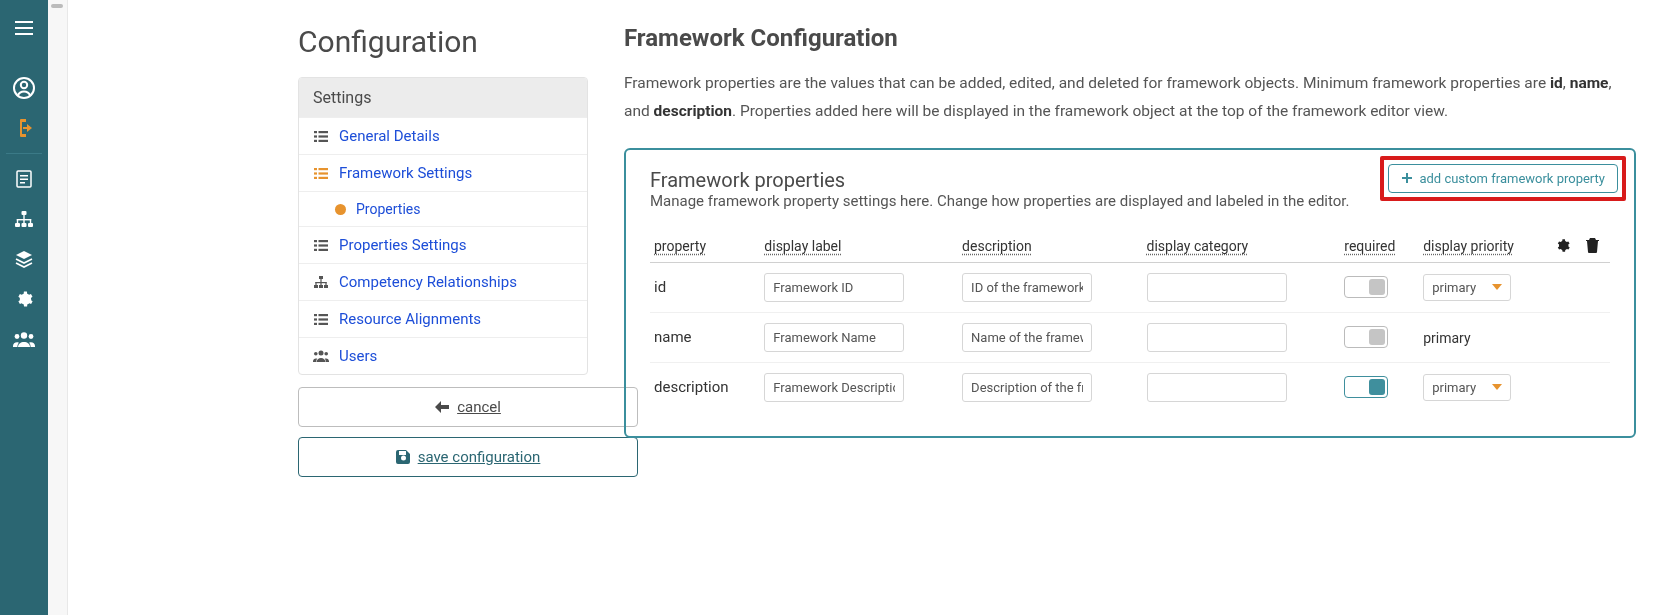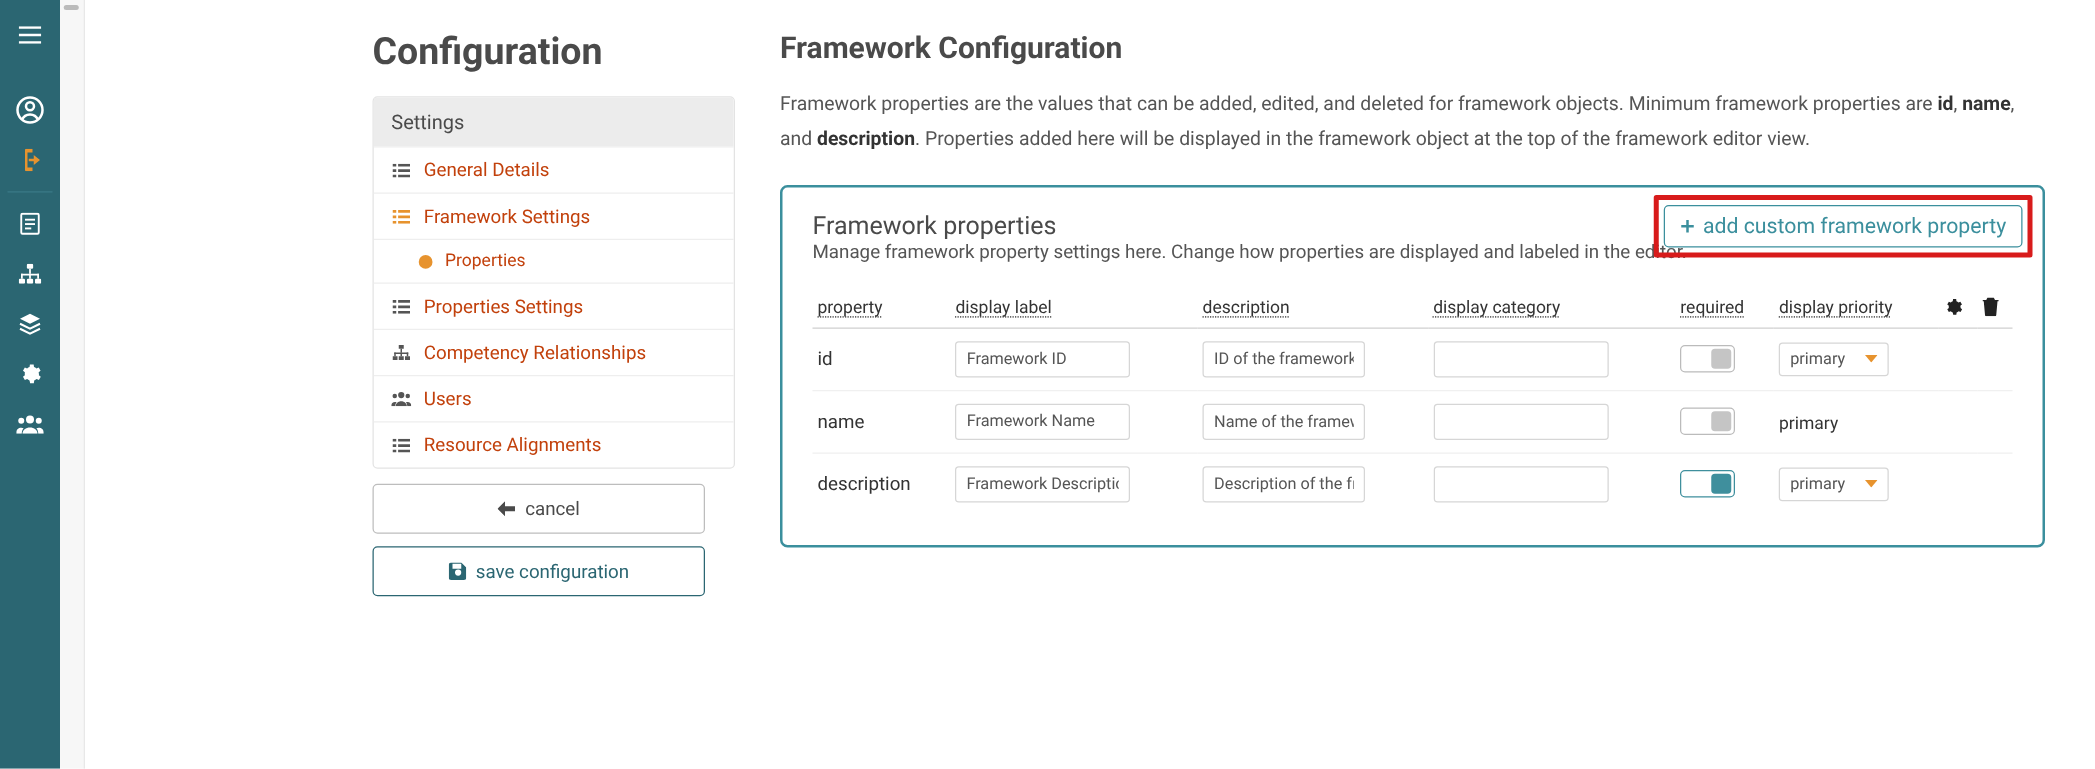--- a/index.html
+++ b/index.html
@@ -17,60 +17,60 @@
     color: #fff; cursor: pointer;
   }
   .leftbar .nav-icon.orange { color: #e7932e; }
   .leftbar hr {
     border: none; border-top: 1px solid #3b7a87;
     width: 36px; margin: 5px 0;
   }
   .scroll-strip { width: 20px; background: #f7f7f7; height:100%; border-right:1px solid #e8e8e8; position:relative; }
   .scroll-thumb { width:12px; height:4px; background:#bbb; border-radius:2px; position:absolute; left:3px; top:4px;}
   .main { flex: 1; padding: 24px 40px 24px 230px; display: flex; gap: 36px; overflow:auto;}
-  .page-title { font-size: 30px; font-weight:700; color:#4a4a4a; margin-bottom: 18px; }
+  .page-title { font-size: 30px; font-weight:400; color:#4a4a4a; margin-bottom: 18px; }
   .left-col { width: 290px; }
   .right-col { flex: 1; min-width:0;}
   .sections-box {
     border: 1px solid #e3e3e3; border-radius: 4px; overflow: hidden;
     margin-bottom: 12px;
   }
   .sections-header {
     background: #ececec; padding: 10px 14px; font-size: 16px; color:#4a4a4a;
   }
   .section-item {
     display: flex; align-items: center; gap: 10px;
-    padding: 9px 14px; font-size: 15px; color: #c2410c;
+    padding: 9px 14px; font-size: 15px; color: #1d4ed8;
     border-top: 1px solid #eee; cursor: pointer;
   }
   .section-item.sub { padding-left: 36px; font-size:14px;}
   .section-item .dot { width:11px; height:11px; border-radius:50%; background:#e7932e; }
   .section-item .micon { width:16px; display:inline-flex; justify-content:center; color:#555;}
   .section-item.orange-icon .micon { color:#e7932e;}
   .btn {
-    width: 266px; border:1px solid #bdbdbd; background:#fff; border-radius:4px;
+    width: 340px; border:1px solid #bdbdbd; background:#fff; border-radius:4px;
     padding:10px 0; display:flex; align-items:center; justify-content:center; gap:8px;
-    font-size:15px; cursor:pointer; margin-bottom:10px; color:#4a4a4a;
+    font-size:15px; cursor:pointer; margin-bottom:10px; color:#4a4a4a;text-decoration:underline;
   }
   .btn-save { border-color:#2b6672; color:#2b6672;}
   .fc-title { font-size: 24px; color:#4a4a4a; margin-bottom:18px; }
   .fc-desc { font-size: 15.5px; color:#555; line-height:1.8; margin-bottom:22px;}
   .fc-desc b { color:#333;}
   .panel {
     border: 2px solid #3b8f9d; border-radius:6px; padding: 18px 24px 24px;
   }
   .panel-header { display:flex; justify-content:flex-start; align-items:center; position:relative;}
   .panel-title { font-size:20px; color:#4a4a4a; font-weight:400;}
   .highlight-box {
     position:absolute; right:-16px; top:-12px;
     border:4px solid #d81b1b; padding:4px; border-radius:2px;
   }
   .add-btn {
     border:1px solid #3b8f9d; color:#3b8f9d; background:#fff; border-radius:4px;
-    padding:6px 12px; display:flex; align-items:center; gap:6px; font-size:17px; cursor:pointer;
+    padding:6px 12px; display:flex; align-items:center; gap:6px; font-size:13px; cursor:pointer;
   }
   .panel-subtitle { font-size:15px; color:#555; margin-bottom:22px;}
   table { width:100%; border-collapse: collapse; }
   thead th {
     text-align:left; font-weight:400; font-size:14px; color:#333;
     border-bottom:1px solid #d0d0d0; padding:6px 4px 8px;
     text-decoration: underline dotted #666; text-underline-offset: 3px;
   }
   thead th.nound { text-decoration:none;}
   tbody td { padding:10px 4px; border-top:1px solid #f0f0f0; vertical-align:middle;}
@@ -235,43 +235,43 @@
                   <rect x="1.4" y="6" width="11.2" height="1.2"></rect>
                   <rect x="1.4" y="6" width="1.2" height="3"></rect>
                   <rect x="6.4" y="6" width="1.2" height="3"></rect>
                   <rect x="11.4" y="6" width="1.2" height="3"></rect>
                 </svg>
               </span>
               <span>Competency Relationships</span>
             </div>
             <div class="section-item">
               <span class="micon">
+                <svg width="14" height="11" viewBox="0 0 14 11" fill="currentColor">
+                  <rect width="3" height="2.2"></rect>
+                  <rect x="4.5" width="9.5" height="2.2"></rect>
+                  <rect y="4.4" width="3" height="2.2"></rect>
+                  <rect x="4.5" y="4.4" width="9.5" height="2.2"></rect>
+                  <rect y="8.8" width="3" height="2.2"></rect>
+                  <rect x="4.5" y="8.8" width="9.5" height="2.2"></rect>
+                </svg>
+              </span>
+              <span>Resource Alignments</span>
+            </div>
+            <div class="section-item">
+              <span class="micon">
                 <svg width="16" height="12" viewBox="0 0 16 12" fill="currentColor">
                   <circle cx="8" cy="3" r="2.5"></circle>
                   <circle cx="2.8" cy="3.8" r="1.8"></circle>
                   <circle cx="13.2" cy="3.8" r="1.8"></circle>
                   <path d="M3.5 12c0-2.3 2-4 4.5-4s4.5 1.7 4.5 4H3.5z"></path>
                   <path d="M0 11.3c0-1.6 1.3-2.8 2.9-2.8.5 0 1 .12 1.4.34-.7.7-1.1 1.9-1.1 3.16H0z"></path>
                   <path d="M16 11.3c0-1.6-1.3-2.8-2.9-2.8-.5 0-1 .12-1.4.34.7.7 1.1 1.9 1.1 3.16H16z"></path>
                 </svg>
               </span>
               <span>Users</span>
-            </div>
-            <div class="section-item">
-              <span class="micon">
-                <svg width="14" height="11" viewBox="0 0 14 11" fill="currentColor">
-                  <rect width="3" height="2.2"></rect>
-                  <rect x="4.5" width="9.5" height="2.2"></rect>
-                  <rect y="4.4" width="3" height="2.2"></rect>
-                  <rect x="4.5" y="4.4" width="9.5" height="2.2"></rect>
-                  <rect y="8.8" width="3" height="2.2"></rect>
-                  <rect x="4.5" y="8.8" width="9.5" height="2.2"></rect>
-                </svg>
-              </span>
-              <span>Resource Alignments</span>
             </div>
           </div>
       </div>
 
       <button class="btn">
         <svg width="14" height="12" viewBox="0 0 14 12" fill="currentColor">
             <path d="M6 0L0 6l6 6V8h8V4H6V0z"></path>
           </svg>
         <span>cancel</span>
       </button>

